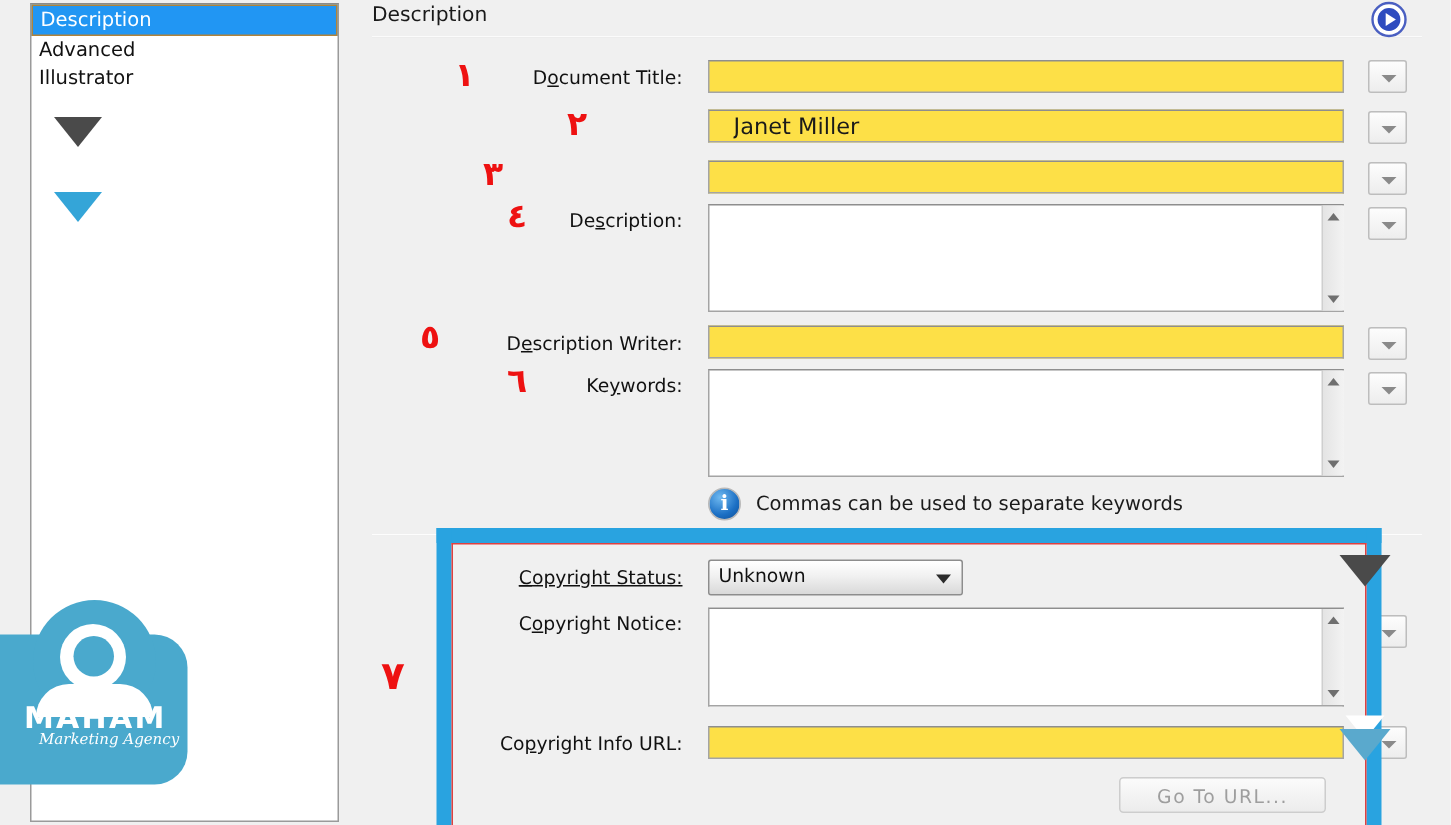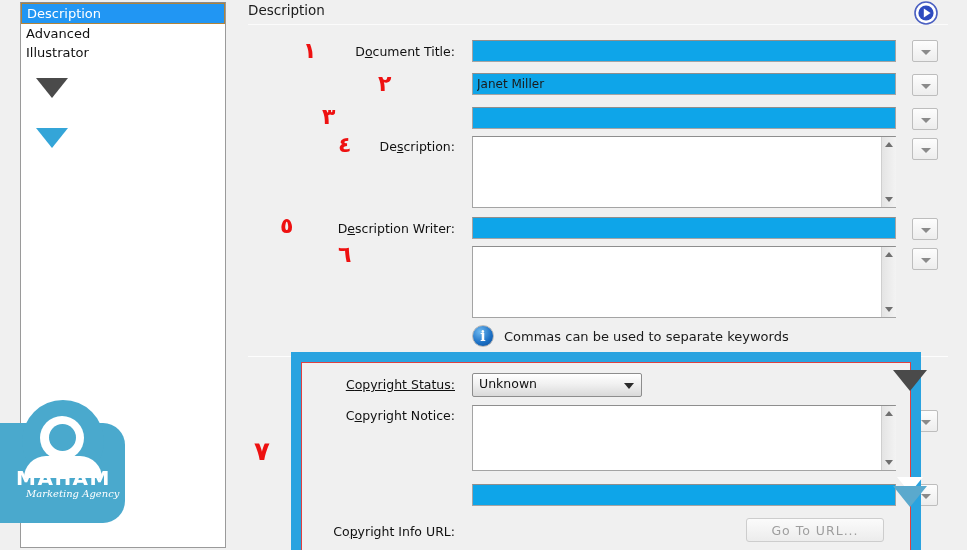--- a/index.html
+++ b/index.html
@@ -130,26 +130,26 @@
   .flabel {
     position: absolute;
     text-align: right;
     font-size: 12.5px;
     color: #111;
     white-space: nowrap;
   }
   .flabel u { text-decoration: underline; }
   .finput {
     position: absolute;
-    background: #0ea5e9;
+    background: #fde047;
     border: 1px solid #a4a4a4;
     border-top-color: #8e8e8e;
-    font-size: 12px;
+    font-size: 15px;
     color: #1a1a1a;
-    padding: 2px 4px;
+    padding: 2px 16px;
     font-family: "DejaVu Sans", "Liberation Sans", sans-serif;
     line-height: 14px;
     outline: none;
   }
   .ftext {
     position: absolute;
     background: #ffffff;
     border: 1px solid #a4a4a4;
     border-top-color: #8e8e8e;
     font-size: 12.5px;
@@ -371,20 +371,23 @@
       </div>
 
     <div class="flabel" style="left:10px; top:221px; width:205px;">
       <span>D</span><u>e</u><span>scription Writer:</span>
     </div>
     <input class="finput" style="left: 232px; top: 217px; width: 424px; height: 22px;" value="">
     <div class="sidebtn" style="left:672px; top:218px;">
         <i></i>
       </div>
 
+    <div class="flabel" style="left:10px; top:249px; width:205px;">
+      <span>Ke</span><u>y</u><span>words:</span>
+    </div>
     <textarea class="ftext" style="left: 232px; top: 246px; width: 424px; height: 72px;"></textarea>
     <div class="tscroll" style="left:641px; top:247px; height:70px;">
       <div class="up"></div>
       <div class="dn"></div>
     </div>
     <div class="sidebtn" style="left:672px; top:248px;">
         <i></i>
       </div>
 
     <div id="hint-row">
@@ -407,21 +410,21 @@
     </div>
     <textarea class="ftext" style="left: 232px; top: 405px; width: 424px; height: 66px;"></textarea>
     <div class="tscroll" style="left:641px; top:406px; height:64px;">
       <div class="up"></div>
       <div class="dn"></div>
     </div>
     <div class="sidebtn" style="left:672px; top:410px;">
         <i></i>
       </div>
 
-    <div class="flabel" style="left:10px; top:488px; width:205px;margin-top:36px;">
+    <div class="flabel" style="left:10px; top:488px; width:205px;">
       <span>Co</span><u>p</u><span>yright Info URL:</span>
     </div>
     <input class="finput" style="left: 232px; top: 484px; width: 424px; height: 22px;" value="">
     <div class="sidebtn" style="left:672px; top:484px;">
         <i></i>
       </div>
 
     <div id="gotourl" style="left:506px; top:518px;">Go To URL...</div>
   </div>
 

